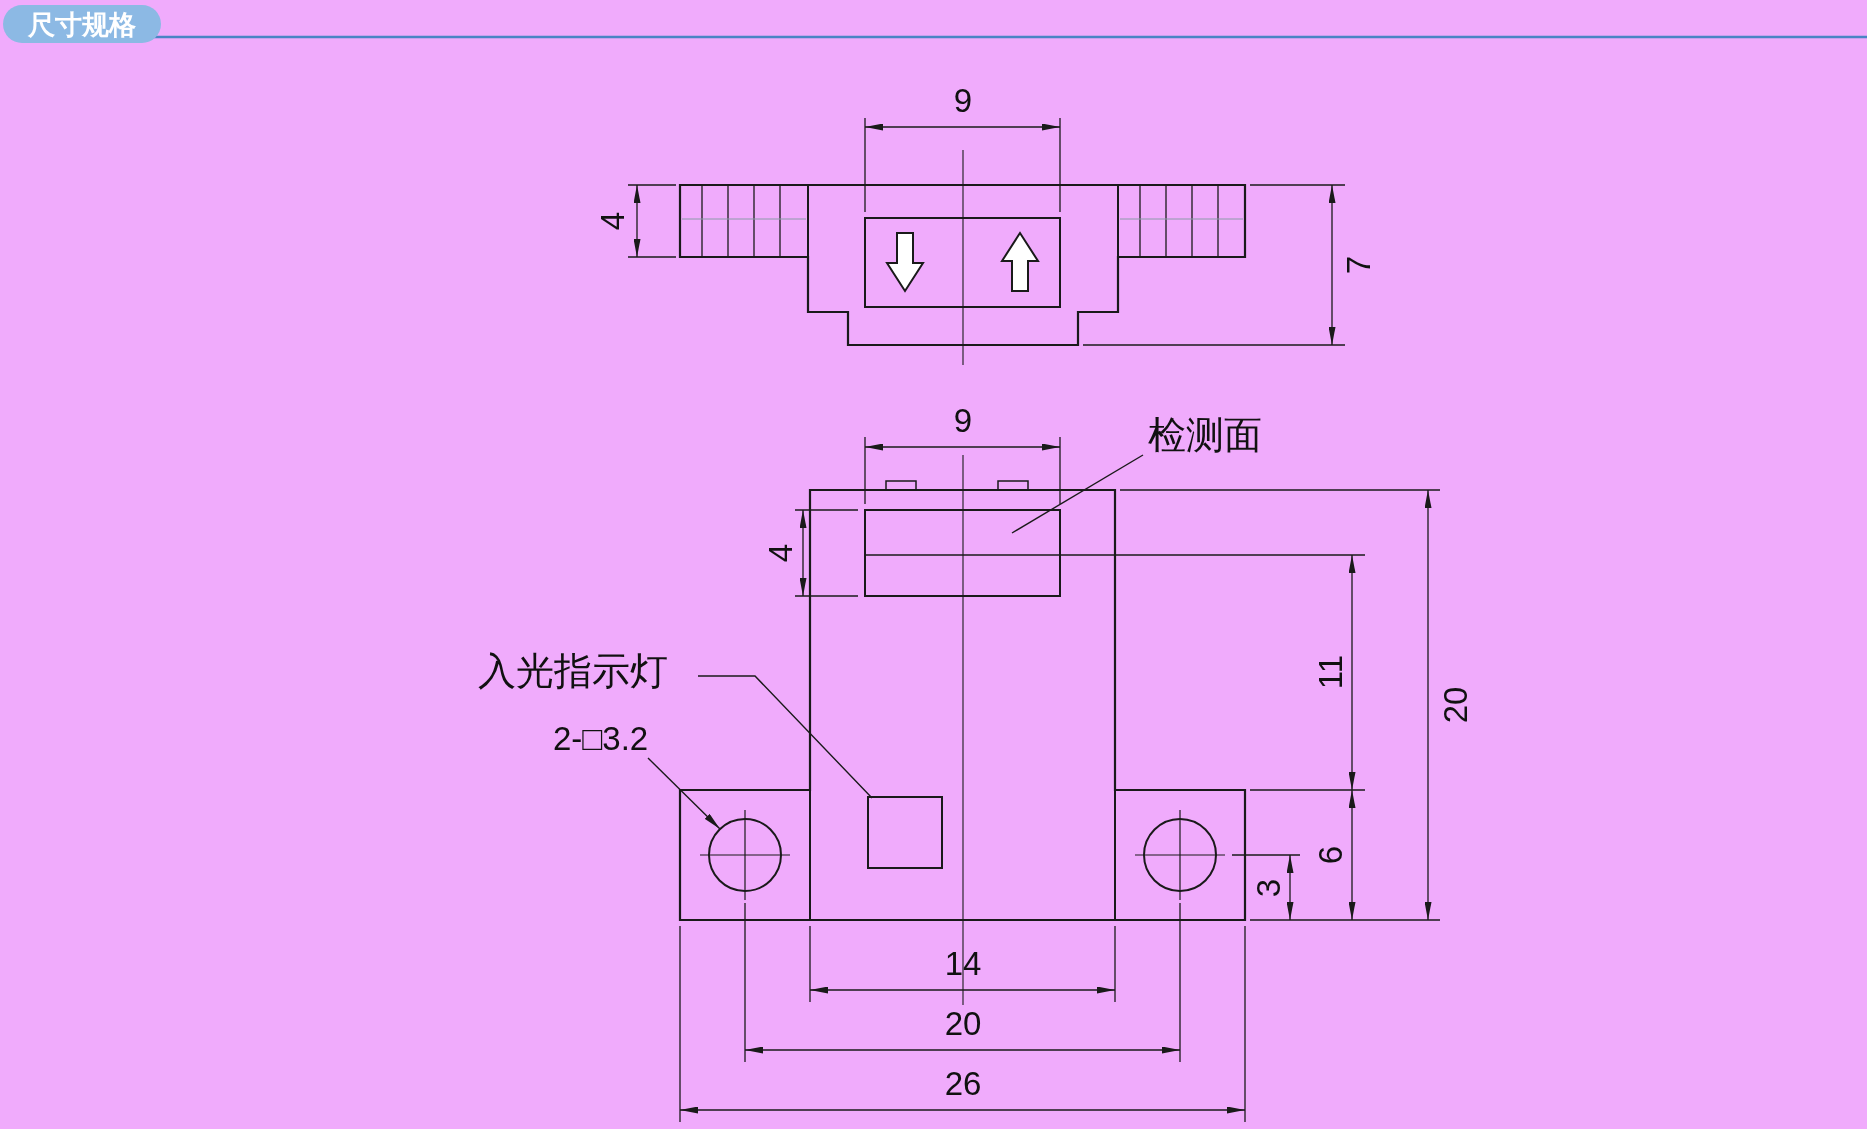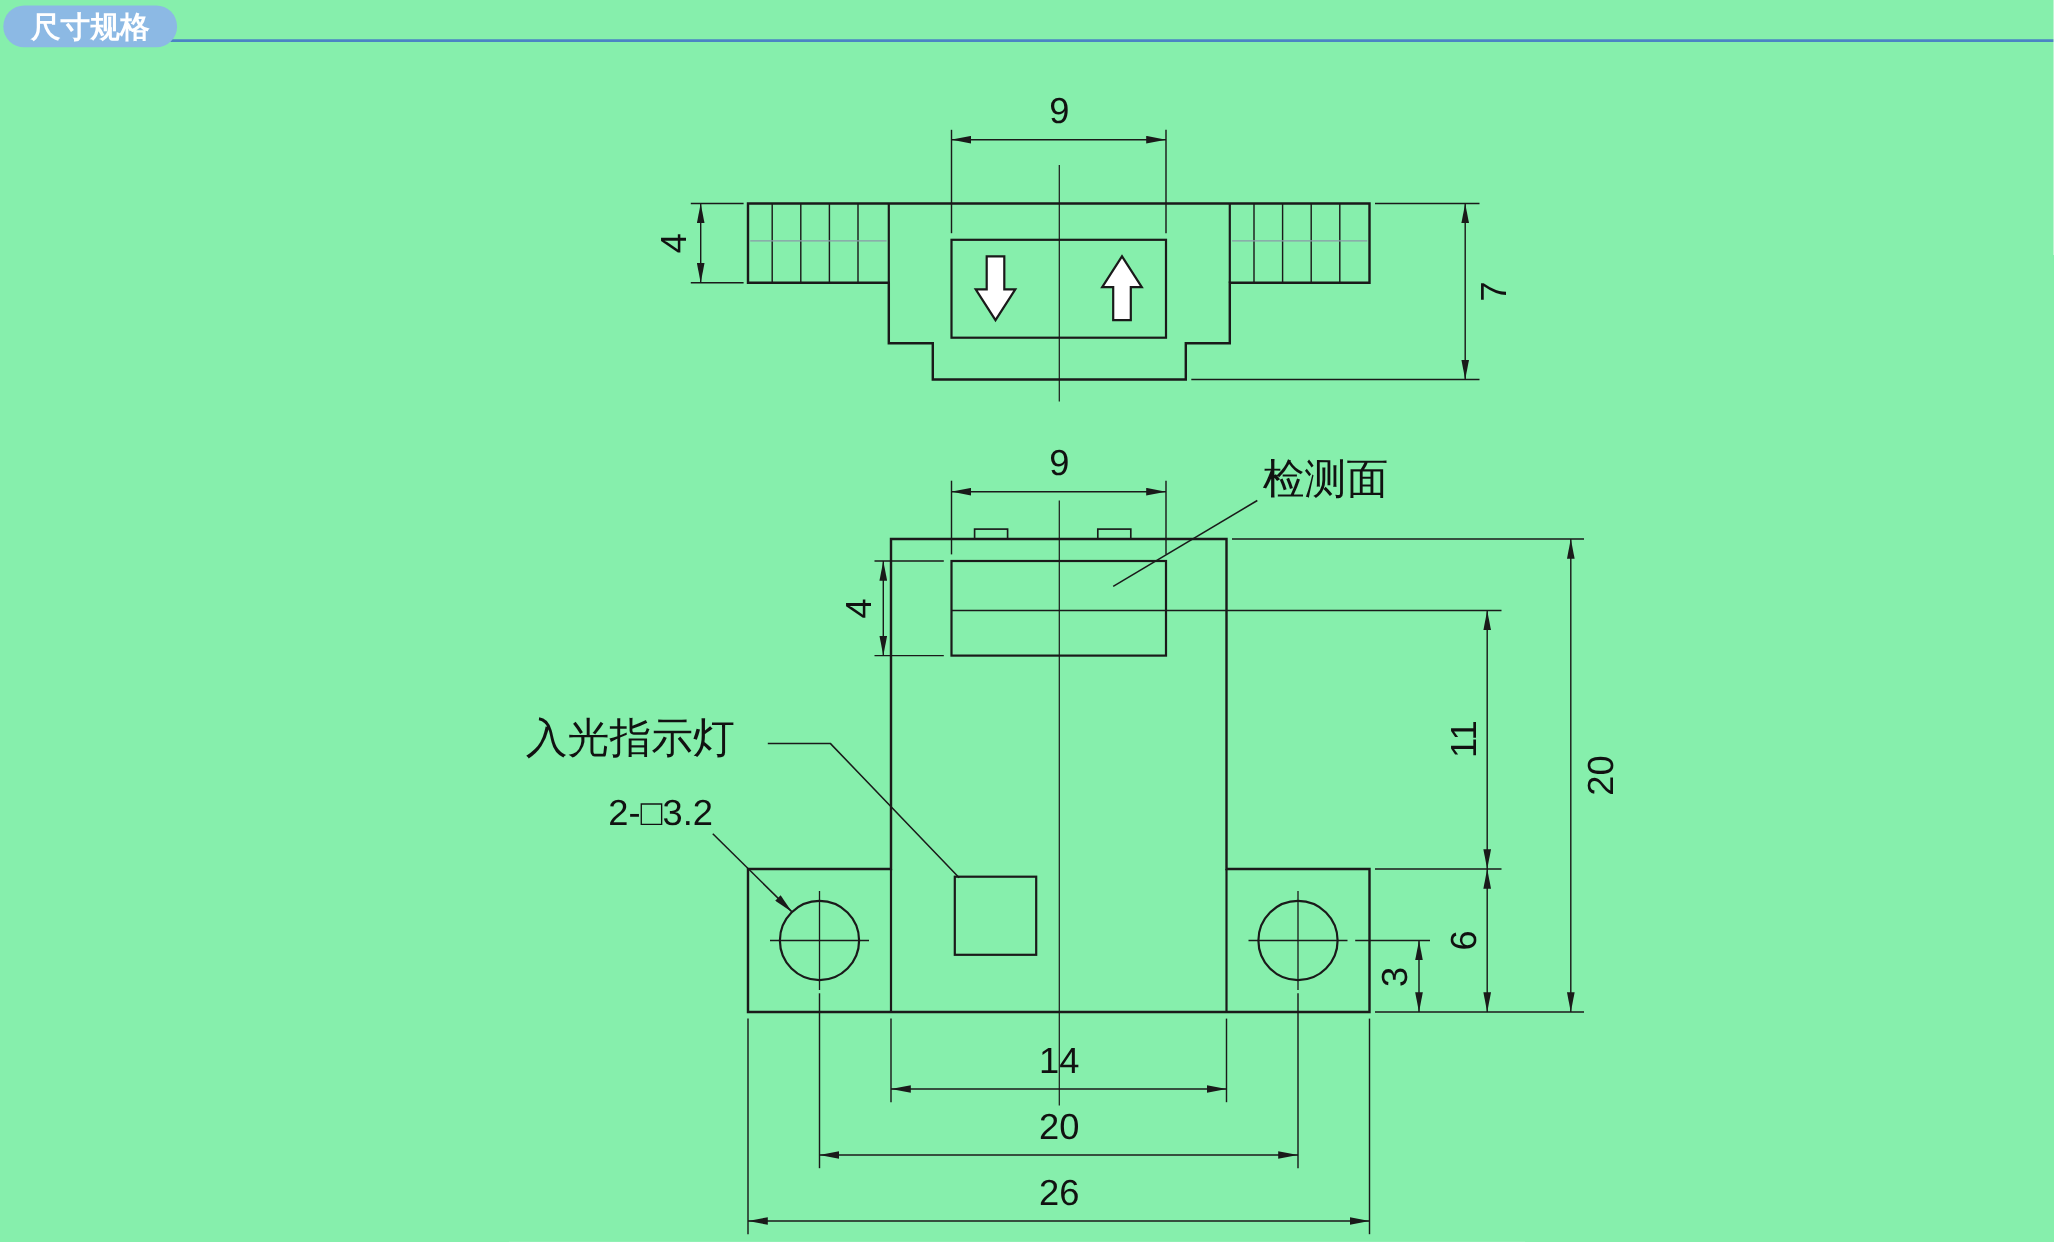--- a/index.html
+++ b/index.html
@@ -1,16 +1,16 @@
 <!DOCTYPE html>
 <html><head>
 <meta charset="utf-8">
 <style>
   html,body{margin:0;padding:0;background:#ffffff;}
-  .page{position:relative;width:1867px;height:1129px;background:#86efac;overflow:hidden;
+  .page{position:relative;width:1867px;height:1129px;background:#f0abfc;overflow:hidden;
         font-family:"Liberation Sans","DejaVu Sans",sans-serif;}
   svg text{fill:#111;font-family:"Liberation Sans","DejaVu Sans",sans-serif;}
   .dim-num{font-size:33px;}
   .cn-label{font-size:38px;}
   .hole-label{font-size:33px;}
   .badge-text{font-size:27px;fill:#ffffff;font-weight:bold;}
 </style>
 </head>
 <body>
 

